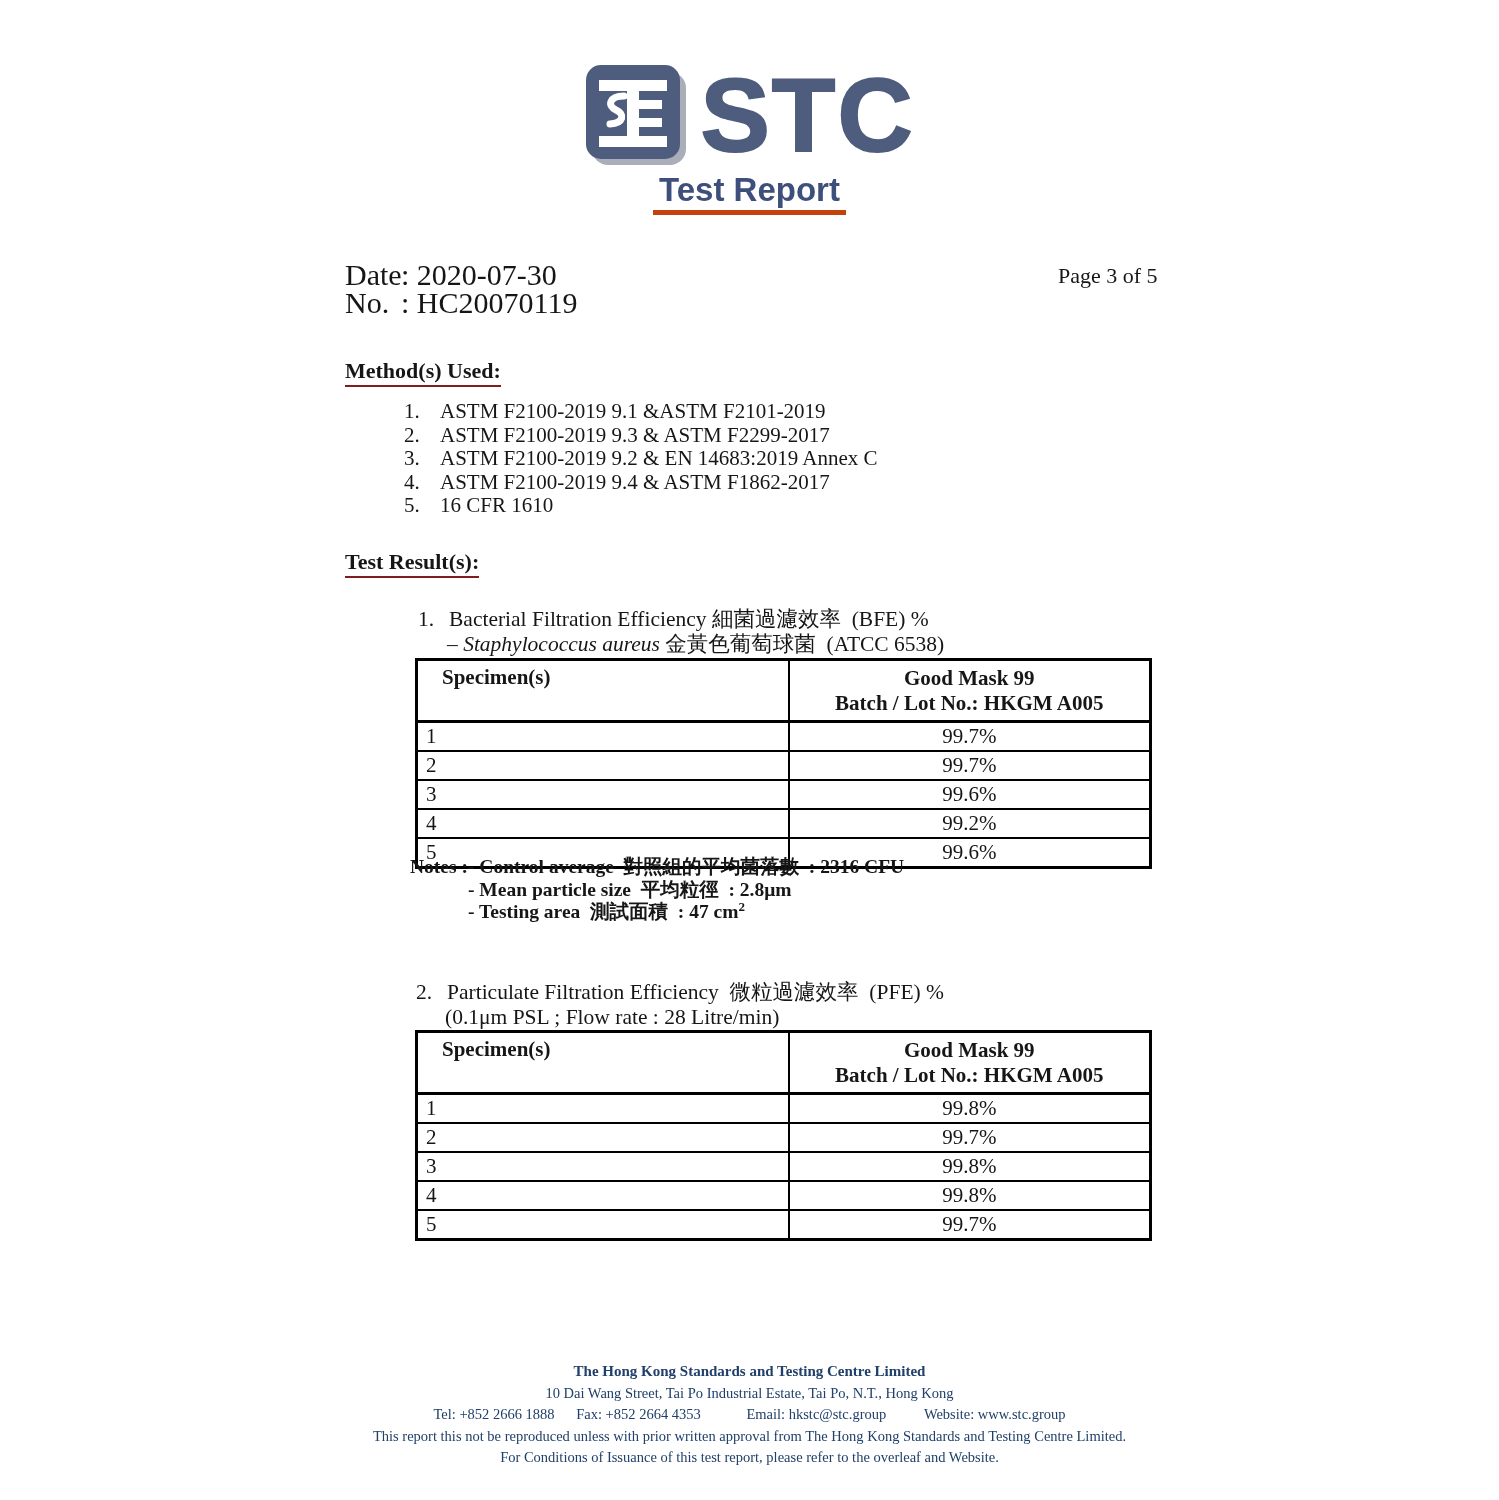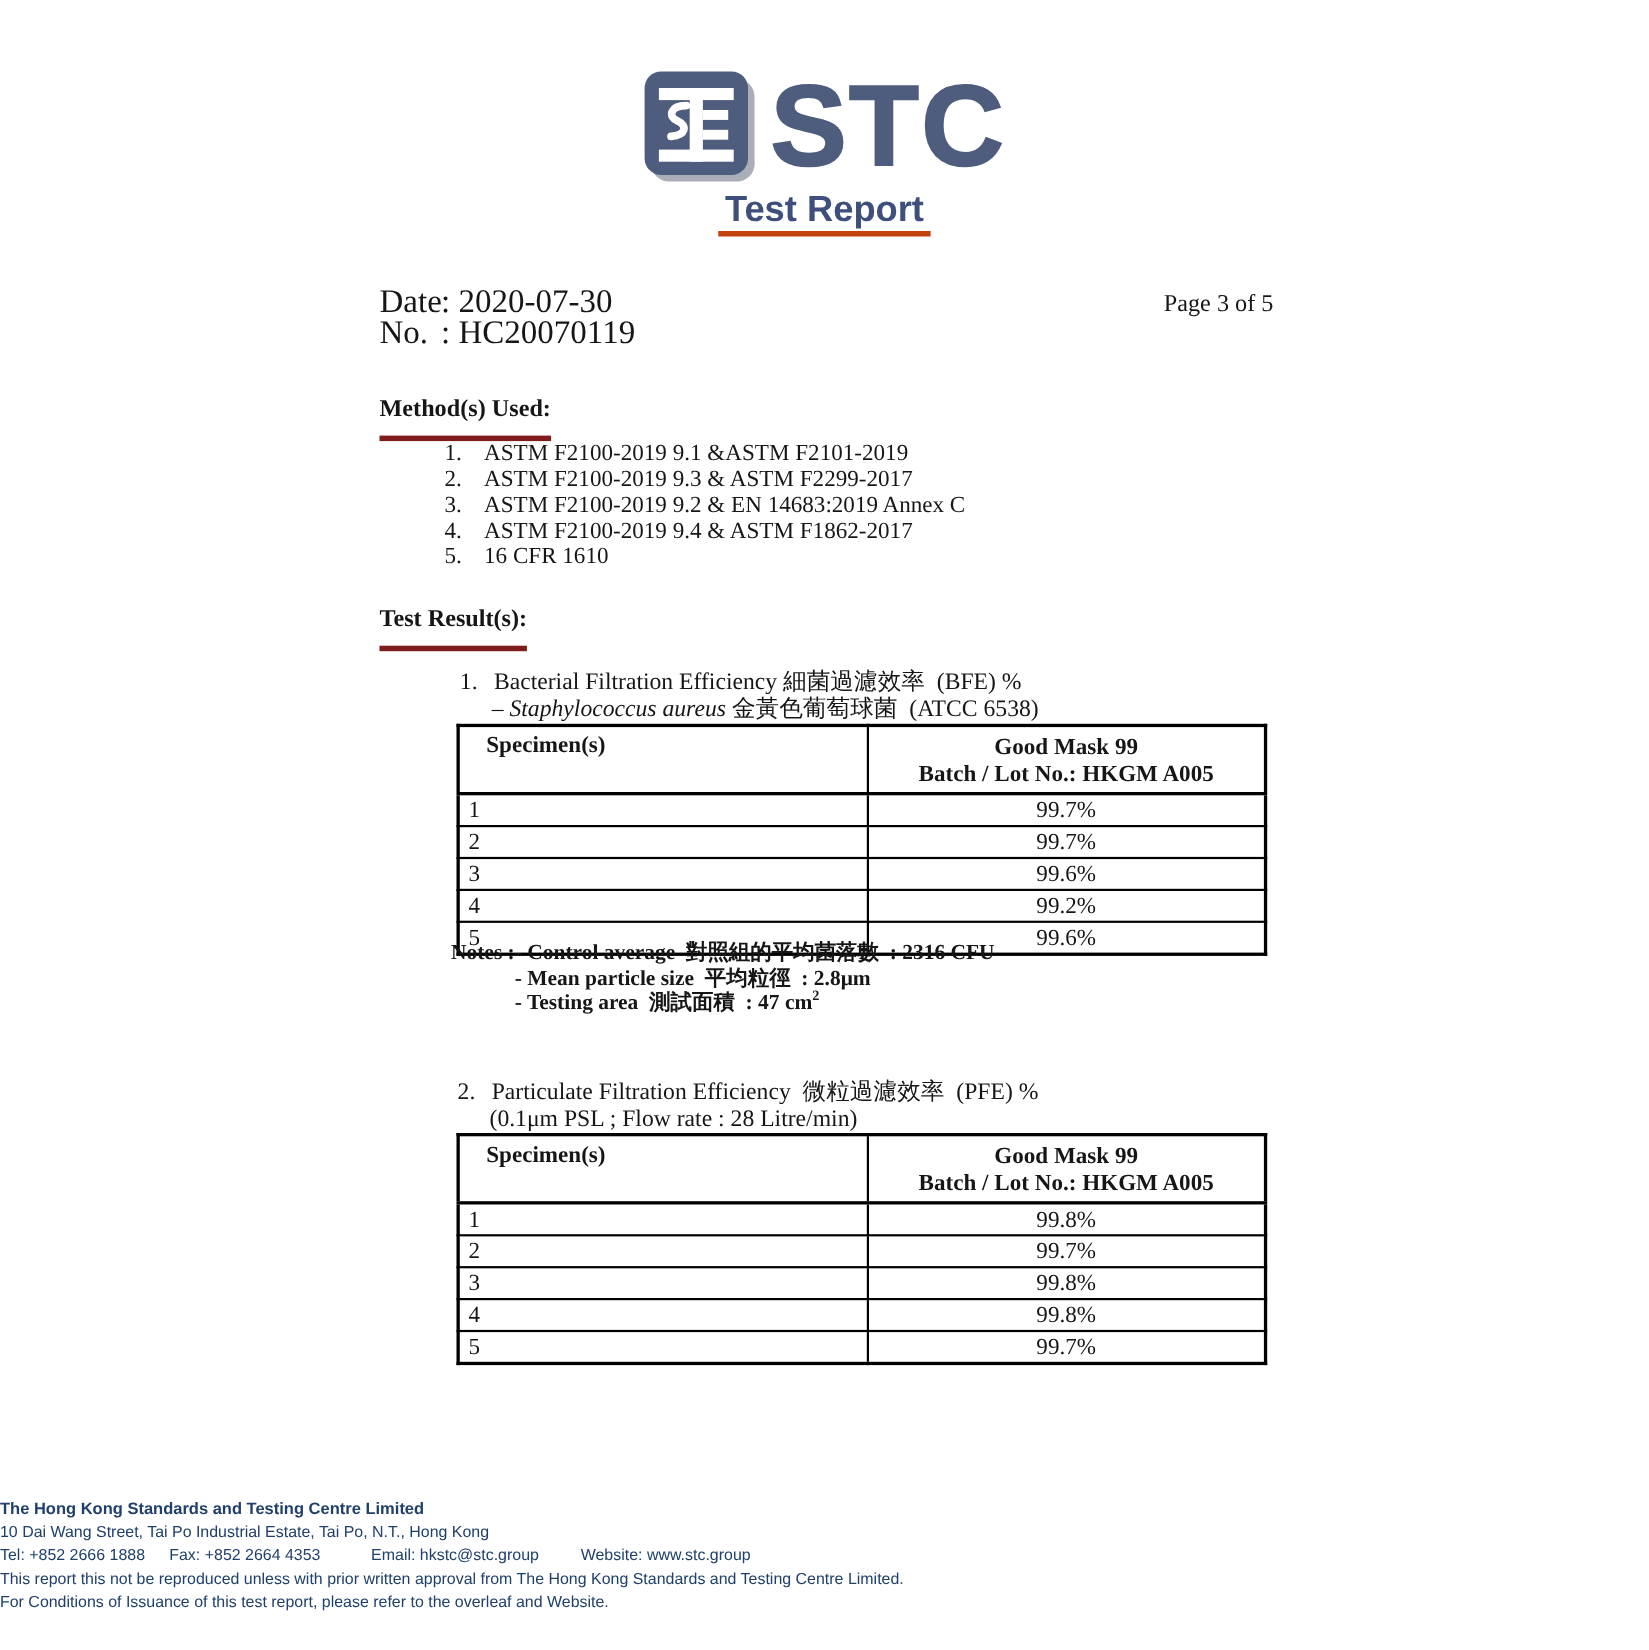--- a/index.html
+++ b/index.html
@@ -40,21 +40,21 @@
   
   .meta{position:absolute;left:345px;top:261px;font-size:30px;line-height:28px;}
   .meta-row{display:flex;}
   .meta-label{display:inline-block;width:56px;}
   .page-num{position:absolute;left:1058px;top:263px;font-size:22px;}
 
   
   .sec-heading{
     position:absolute;font-size:22px;font-weight:700;
   }
-  .sec-heading .ul{border-bottom:5px solid #7f1d1d;padding-bottom:12px;display:inline-block;}
+  .sec-heading .ul{border-bottom:2px solid #7f1d1d;padding-bottom:1px;display:inline-block;}
   .methods-heading{left:345px;top:358px;}
   .results-heading{left:345px;top:549px;}
 
   
   .methods-list{position:absolute;left:404px;top:400px;font-size:21px;line-height:23.5px;}
   .m-item{display:flex;}
   .m-num{width:36px;flex:0 0 auto;}
 
   
   .res-block-heading{position:absolute;font-size:21.5px;line-height:24.5px;}
@@ -88,21 +88,22 @@
 
   
   .notes{position:absolute;left:410px;top:856px;font-size:19.5px;line-height:22.5px;}
   .notes{padding-left:58px;font-weight:bold;}
   .notes-label{position:absolute;left:0;top:0;}
   .note-sup{font-size:13px;vertical-align:super;line-height:0;}
 
   
   .footer{
     position:absolute;left:0;top:1361px;width:100%;
-    font-family:Liberation Sans, sans-serif;
+    text-align:center;
+    font-family:Liberation Serif, serif;
     font-size:14.5px;line-height:21.5px;
     color:#20406a;
   }
   .footer .f1{font-weight:700;font-size:15px;}
   .f3 span{display:inline-block;}
   .f3 span:nth-child(1){margin-right:18px;}
   .f3 span:nth-child(2){margin-right:42px;}
   .f3 span:nth-child(3){margin-right:34px;}
 </style>
 </head>

